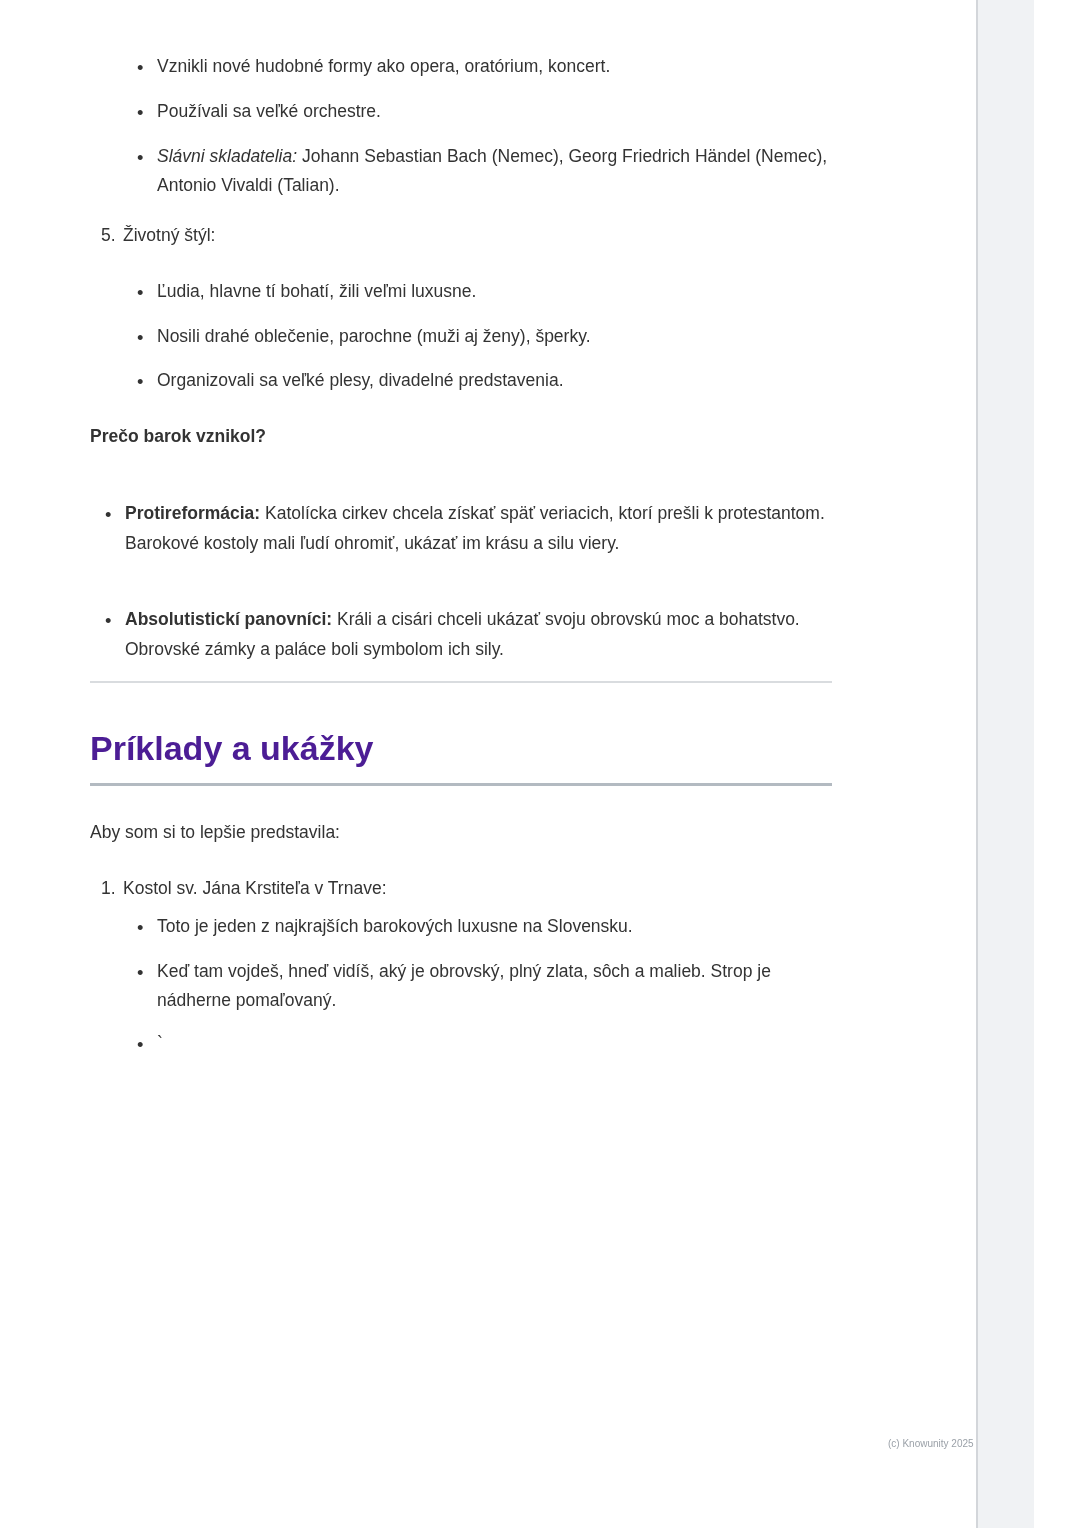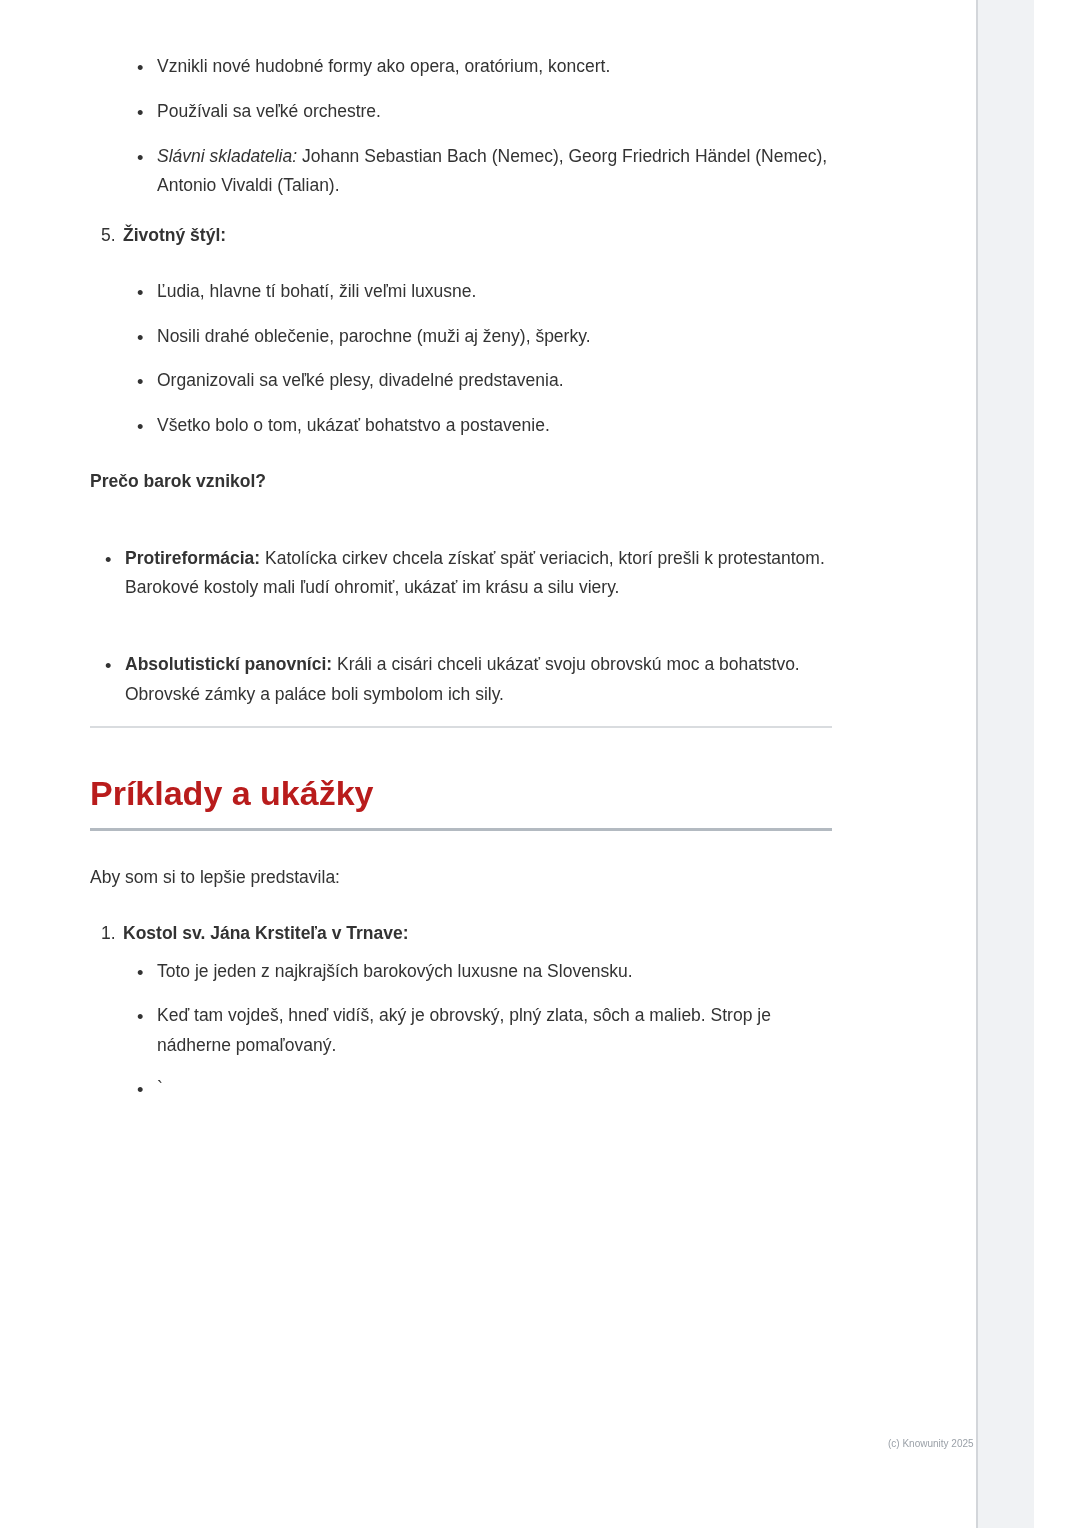--- a/index.html
+++ b/index.html
@@ -47,36 +47,36 @@
   .num-heading {
     display: flex;
     padding-left: 11px;
     margin: 20px 0 26px 0;
   }
   .num-heading .num {
     flex: none;
     width: 22px;
     font-weight: 400;
   }
-  .num-heading .ttl { font-weight: 700; }
+  .num-heading .ttl { font-weight: 400; }
   .num-heading.tight { margin: 0 0 8px 0; }
   .bold-heading {
     font-weight: 700;
     margin: 24px 0 26px 0;
   }
   .divider {
     border: none;
     border-top: 2px solid #d9dcdf;
     margin: 16px 0 0 0;
   }
   h2.section-heading {
     font-size: 34px;
     line-height: 1.25;
     font-weight: 700;
-    color: #b91c1c;
+    color: #4c1d95;
     margin: 44px 0 32px 0;
     padding-bottom: 14px;
     border-bottom: 3px solid #b3bac1;
   }
   .intro {
     margin: 0 0 26px 0;
   }
   .footer {
     position: absolute;
     left: 888px;
@@ -130,24 +130,20 @@
         <span class="txt">Ľudia, hlavne tí bohatí, žili veľmi luxusne.</span>
       </li>
       <li>
         <span class="marker"></span>
         <span class="txt">Nosili drahé oblečenie, parochne (muži aj ženy), šperky.</span>
       </li>
       <li>
         <span class="marker"></span>
         <span class="txt">Organizovali sa veľké plesy, divadelné predstavenia.</span>
       </li>
-      <li>
-        <span class="marker"></span>
-        <span class="txt">Všetko bolo o tom, ukázať bohatstvo a postavenie.</span>
-      </li>
     </ul>
 
     <p class="bold-heading">Prečo barok vznikol?</p>
 
     <ul class="blist indent1">
       <li>
         <span class="marker"></span>
         <span class="txt"><span class="b">Protireformácia:</span><span> Katolícka cirkev chcela získať späť veriacich, ktorí prešli k protestantom. Barokové kostoly mali ľudí ohromiť, ukázať im krásu a silu viery.</span></span>
       </li>
       <li>

